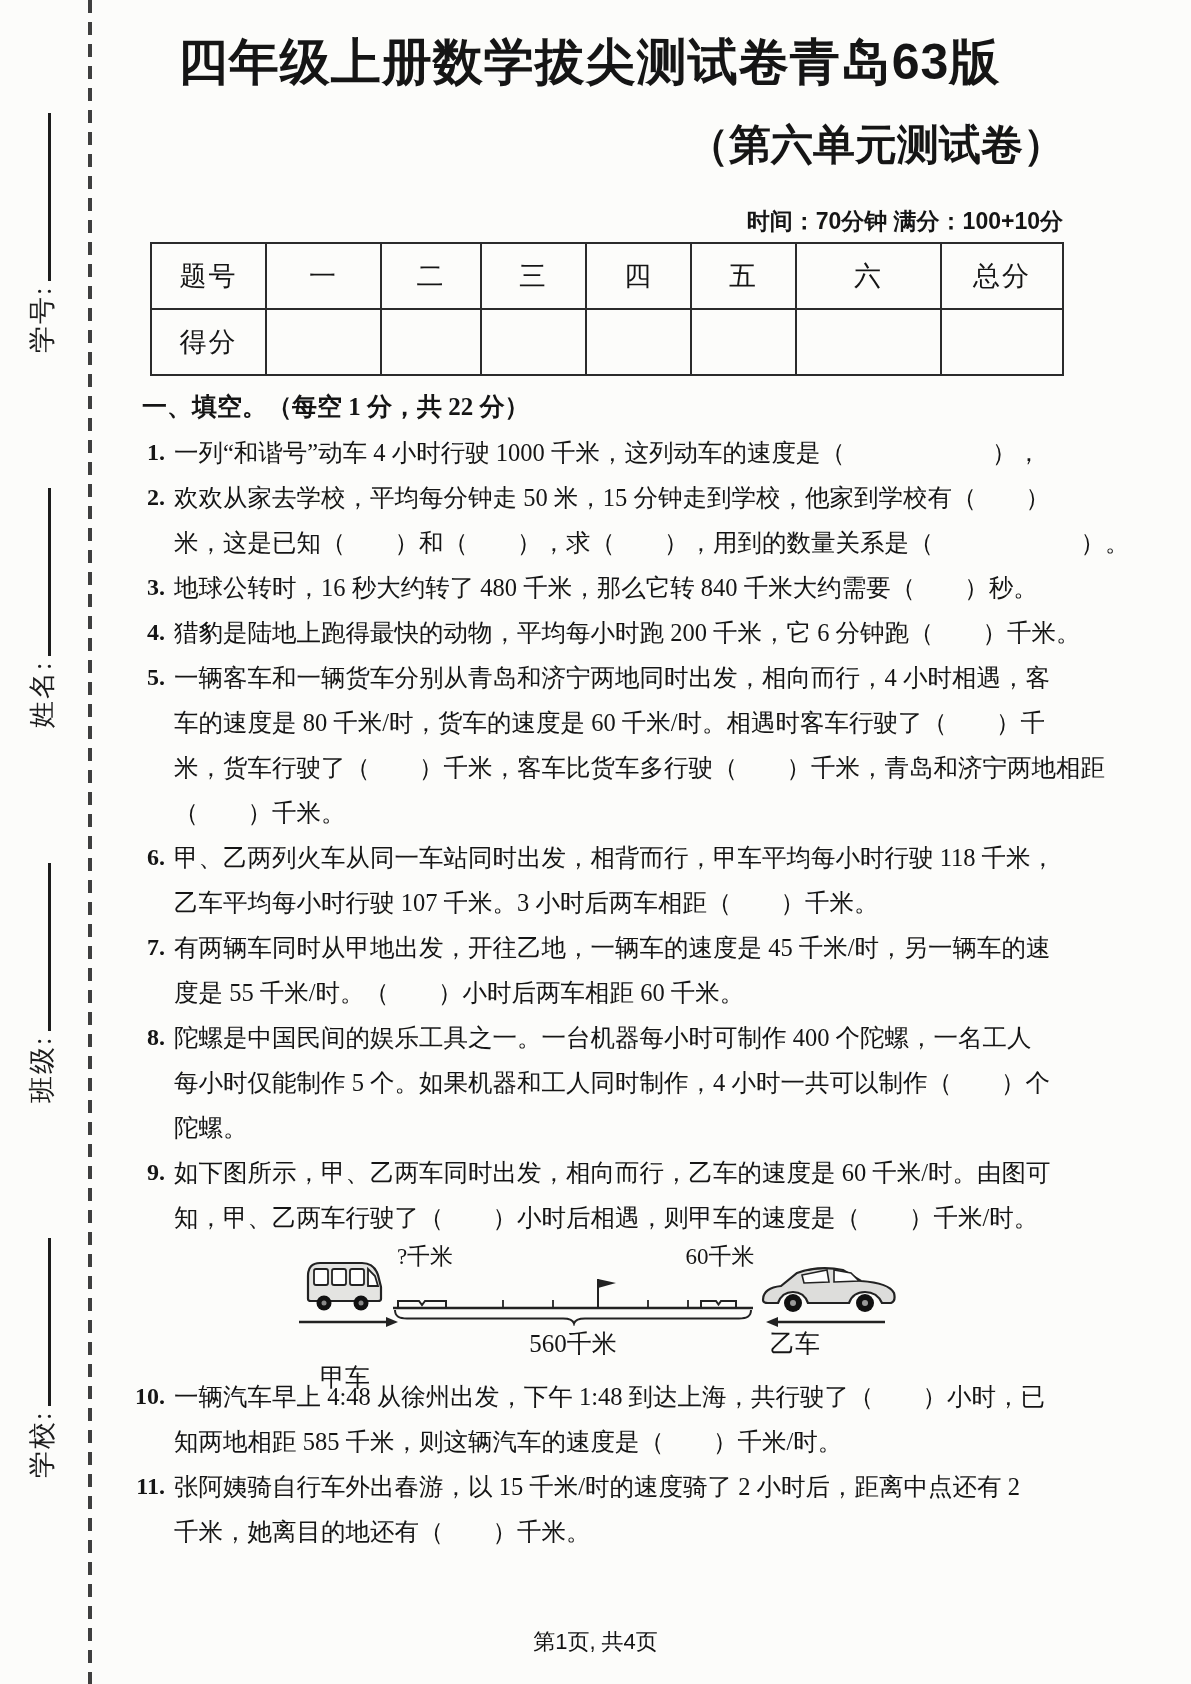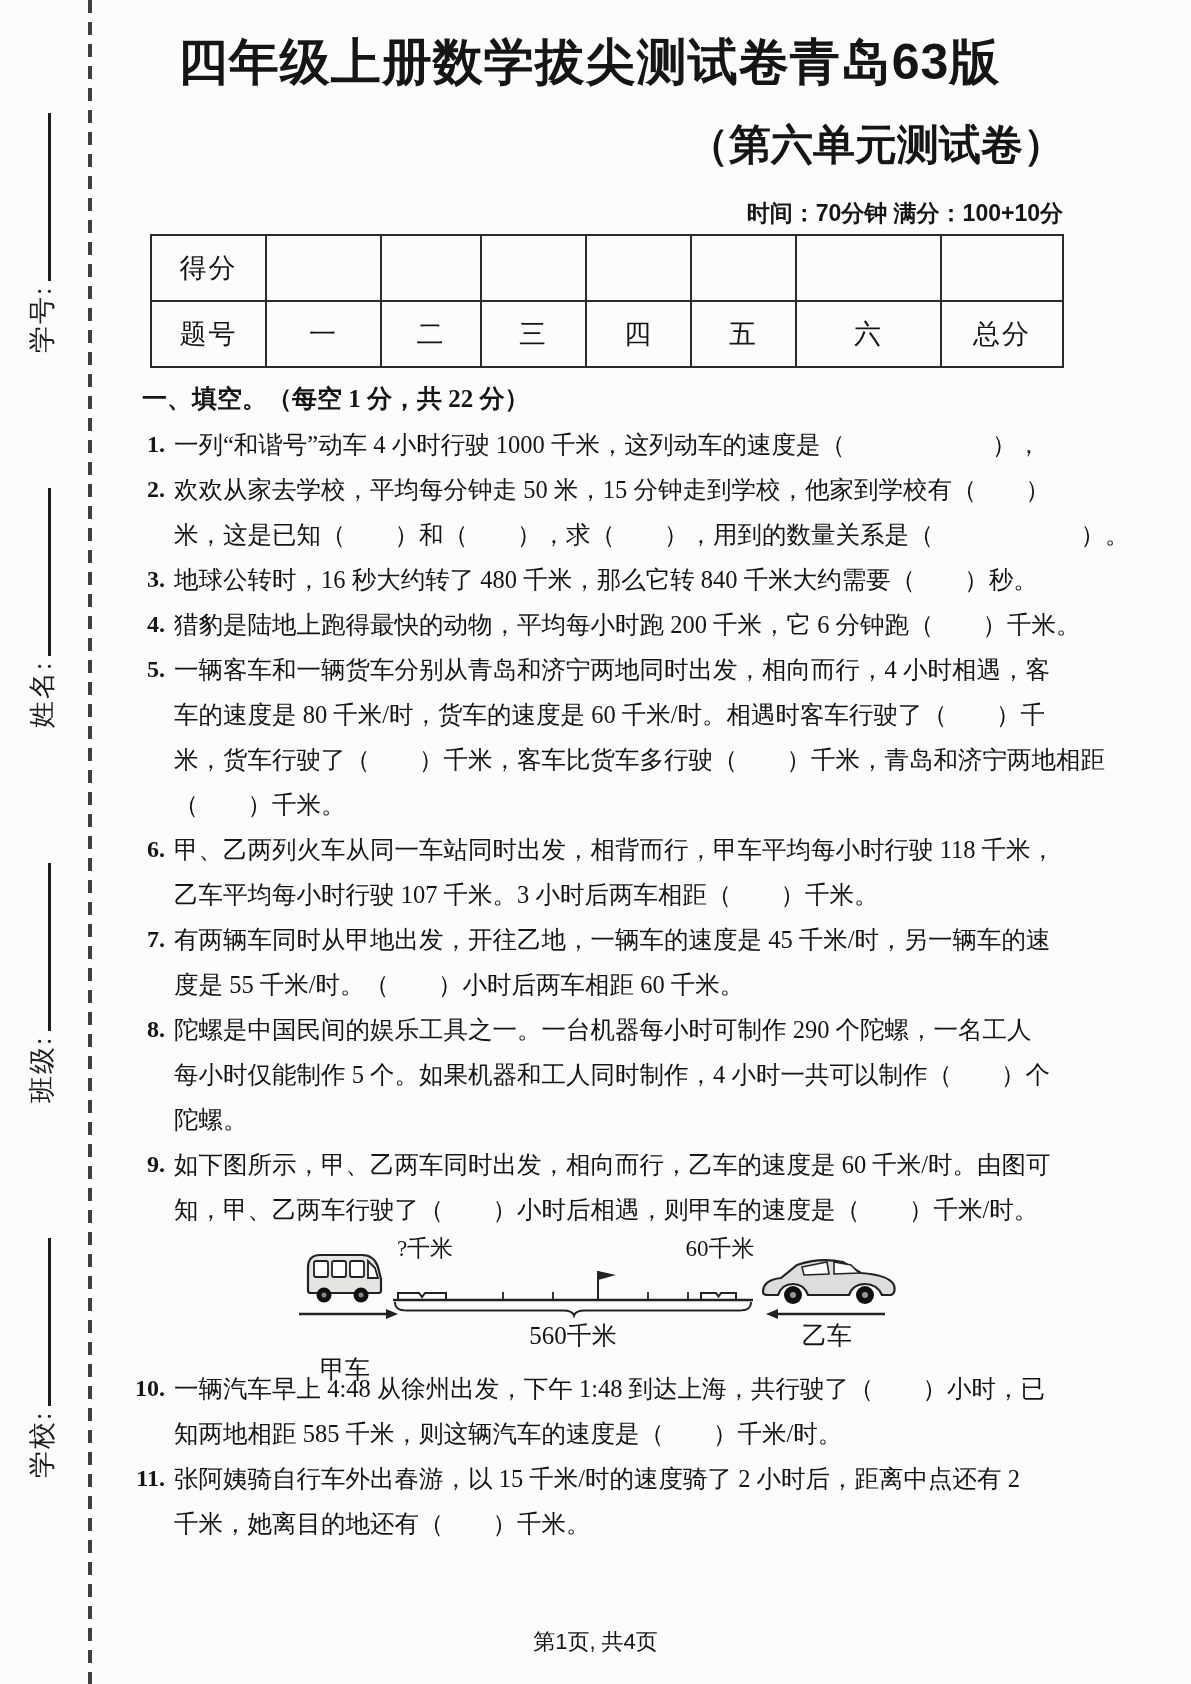--- a/index.html
+++ b/index.html
@@ -20,21 +20,21 @@
   }
   .info-unit .u-label {
     font:500 27px/40px "Liberation Serif", serif; letter-spacing:2px; color:#1c1c1c;
     white-space:nowrap; flex:none;
   }
   .info-unit .u-fill { flex:1; border-bottom:3px solid #1c1c1c; height:14px; margin-left:4px; }
   
   .content { position:absolute; left:113px; top:30px; width:952px; }
   .title    { font:bold 50px/64px "Liberation Sans", sans-serif; text-align:center; letter-spacing:1px; }
   .subtitle { font:bold 42px/54px "Liberation Sans", sans-serif; text-align:right; margin-top:24px; }
-  .exam-info{ font:bold 23px/30px "Liberation Sans", sans-serif; text-align:right; margin-top:26px; padding-right:2px; }
+  .exam-info{ font:bold 23px/30px "Liberation Sans", sans-serif; text-align:right; margin-top:34px; padding-right:2px; }
   table.score { border-collapse:collapse; table-layout:fixed; width:912px; margin:6px 0 0 37px; }
   table.score td {
     border:2.5px solid #2b2b2b; height:62px; text-align:center; vertical-align:middle;
     font:500 27px "Liberation Serif", serif; letter-spacing:2px;
   }
   .section-heading { font:600 25px/34px "Liberation Serif", serif; margin-top:14px;margin-left:29px; }
   .questions { margin-top:6px; }
   .q { display:flex; }
   .qnum  { flex:none; width:52px; text-align:right; padding-right:9px; font:bold 24px/45px "Liberation Serif", serif; }
   .qline { font:400 24.5px/45px "Liberation Serif", serif; white-space:nowrap; }
@@ -87,39 +87,39 @@
           <col style="width:115px">
           <col style="width:100px">
           <col style="width:105px">
         <col style="width:105px">
           <col style="width:105px">
           <col style="width:145px">
           <col style="width:122px">
       </colgroup>
       <tbody>
           <tr>
-        <td>得分</td>
-        <td></td>
-        <td></td>
-        <td></td>
-        <td></td>
-        <td></td>
-        <td></td>
-        <td></td>
-      </tr>
-      <tr>
         <td>题号</td>
         <td>一</td>
         <td>二</td>
         <td>三</td>
         <td>四</td>
         <td>五</td>
         <td>六</td>
         <td>总分</td>
       </tr>
+      <tr>
+        <td>得分</td>
+        <td></td>
+        <td></td>
+        <td></td>
+        <td></td>
+        <td></td>
+        <td></td>
+        <td></td>
+      </tr>
     </tbody>
       </table>
 
     <div class="section-heading">一、填空。（每空 1 分，共 22 分）</div>
 
     <div class="questions">
 
       <div class="q">
         <span class="qnum">1.</span>
         <div class="qbody">
@@ -171,21 +171,21 @@
         <span class="qnum">7.</span>
         <div class="qbody">
           <div class="qline">有两辆车同时从甲地出发，开往乙地，一辆车的速度是 45 千米/时，另一辆车的速</div>
           <div class="qline">度是 55 千米/时。（　　）小时后两车相距 60 千米。</div>
         </div>
       </div>
 
       <div class="q">
         <span class="qnum">8.</span>
         <div class="qbody">
-          <div class="qline">陀螺是中国民间的娱乐工具之一。一台机器每小时可制作 290 个陀螺，一名工人</div>
+          <div class="qline">陀螺是中国民间的娱乐工具之一。一台机器每小时可制作 400 个陀螺，一名工人</div>
           <div class="qline">每小时仅能制作 5 个。如果机器和工人同时制作，4 小时一共可以制作（　　）个</div>
           <div class="qline">陀螺。</div>
         </div>
       </div>
 
       <div class="q">
         <span class="qnum">9.</span>
         <div class="qbody">
           <div class="qline">如下图所示，甲、乙两车同时出发，相向而行，乙车的速度是 60 千米/时。由图可</div>
           <div class="qline">知，甲、乙两车行驶了（　　）小时后相遇，则甲车的速度是（　　）千米/时。</div>
@@ -242,21 +242,21 @@
           <circle cx="38" cy="45" r="9" fill="#111"></circle>
           <circle cx="110" cy="45" r="9" fill="#111"></circle>
           <circle cx="38" cy="45" r="3" fill="#999"></circle>
           <circle cx="110" cy="45" r="3" fill="#999"></circle>
         </svg>
 
         <svg class="abs" style="left:472px; top:64px;" width="122" height="12" viewBox="0 0 122 12">
           <line x1="120" y1="6" x2="12" y2="6" stroke="#222" stroke-width="2.4"></line>
           <polygon points="13,1 1,6 13,11" fill="#222"></polygon>
         </svg>
-        <span class="abs fig-label" style="left:498px; top:78px; width:72px;">乙车</span>
+        <span class="abs fig-label" style="left:466px; top:78px; width:72px;">乙车</span>
       </div>
 
       <div class="q">
         <span class="qnum">10.</span>
         <div class="qbody">
           <div class="qline">一辆汽车早上 4:48 从徐州出发，下午 1:48 到达上海，共行驶了（　　）小时，已</div>
           <div class="qline">知两地相距 585 千米，则这辆汽车的速度是（　　）千米/时。</div>
         </div>
       </div>
 

